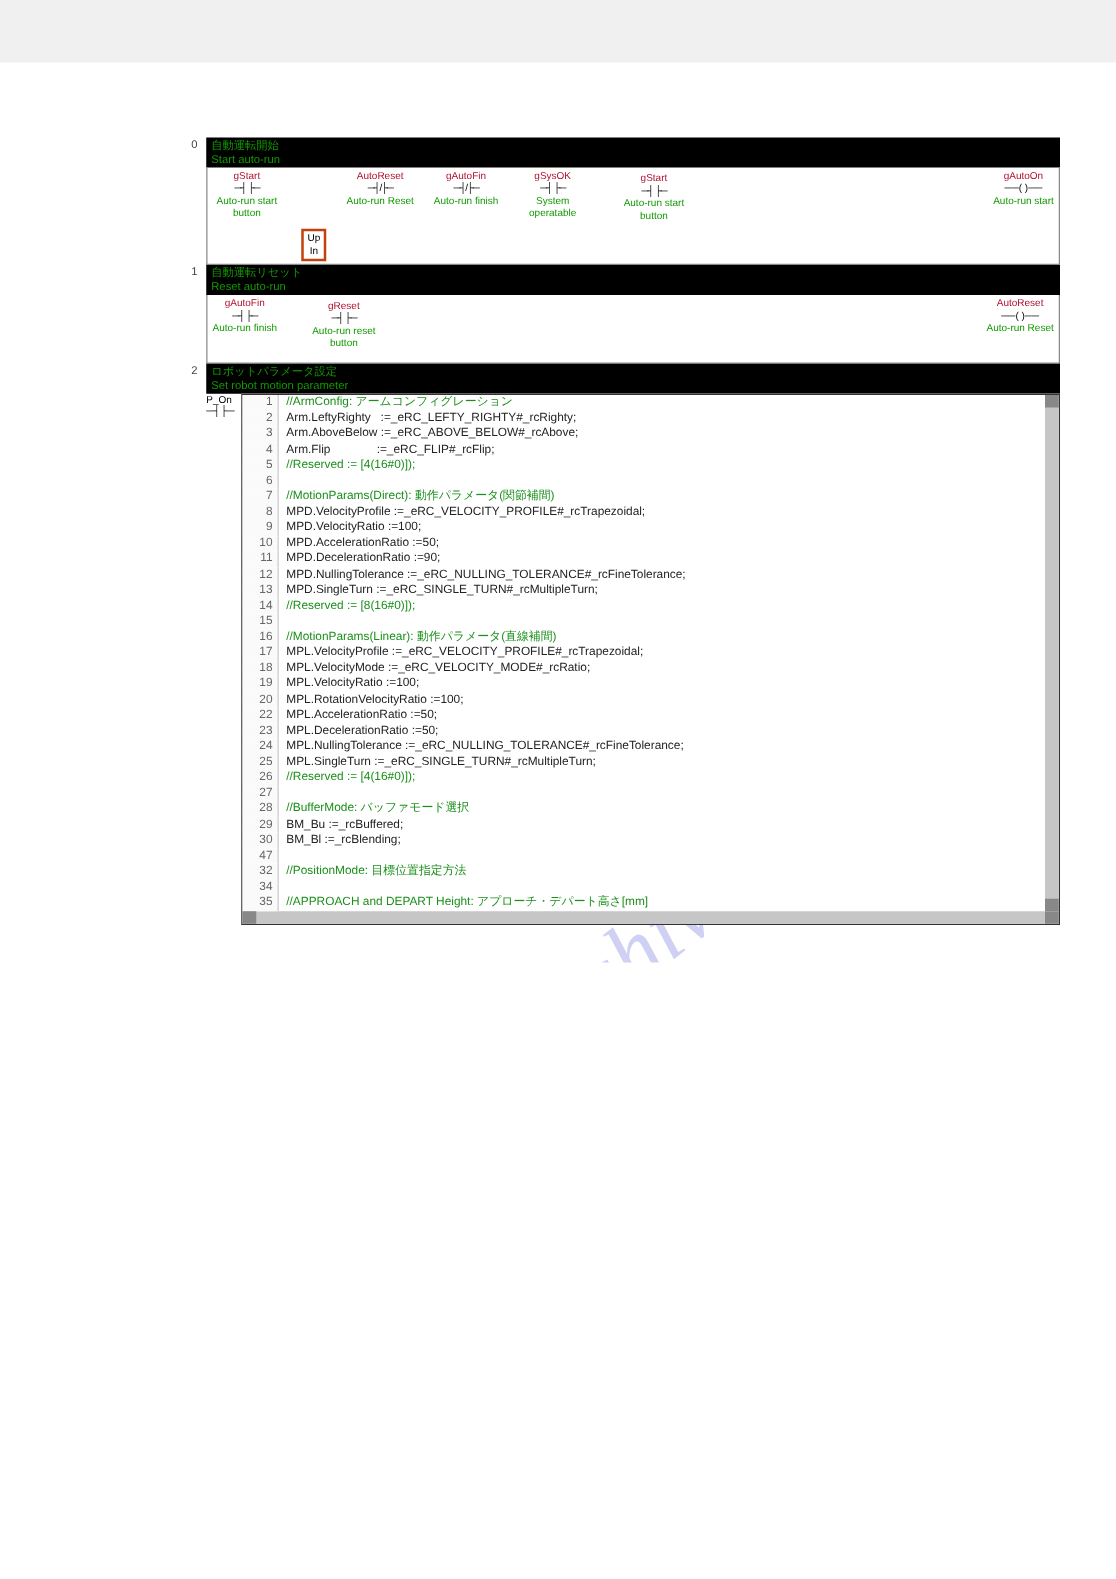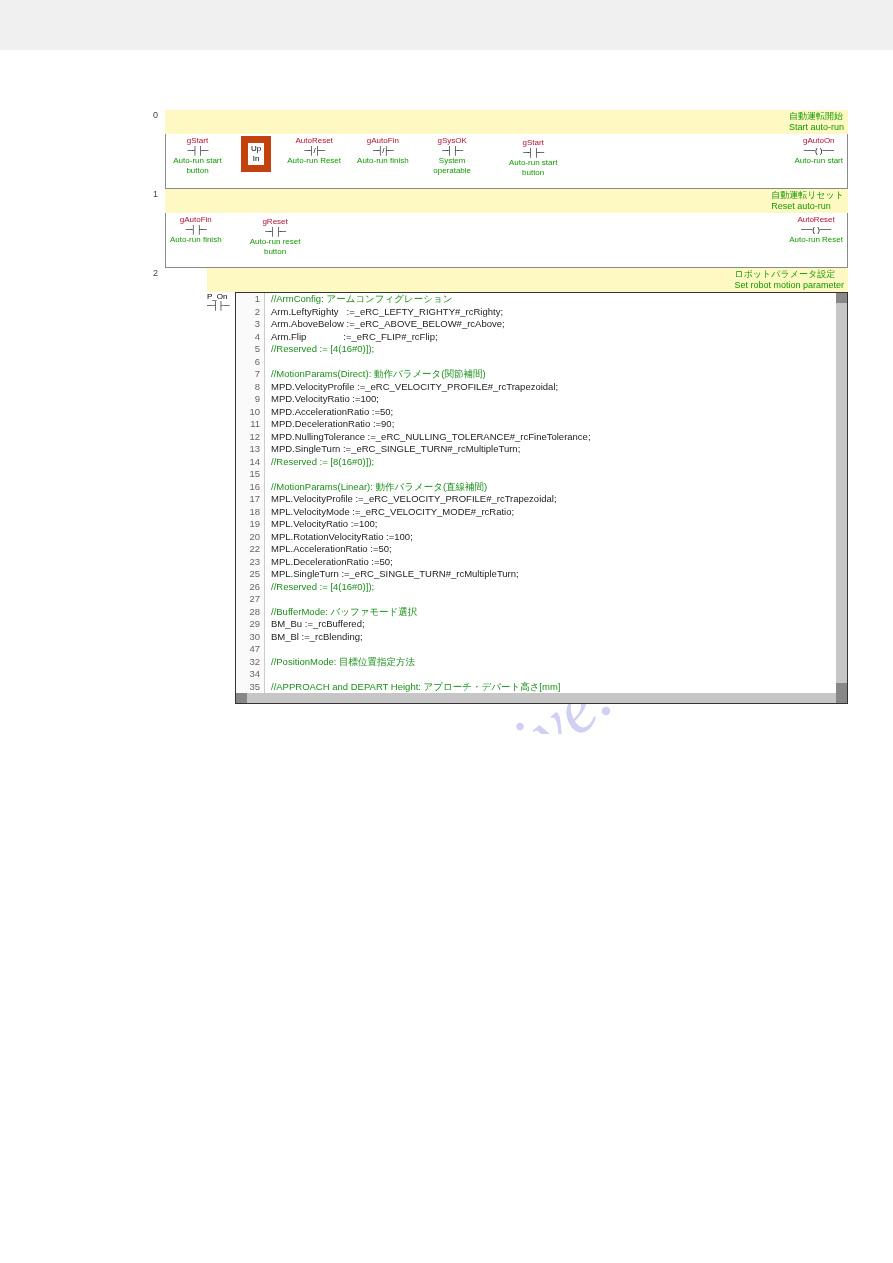--- a/index.html
+++ b/index.html
@@ -12,26 +12,25 @@
     background: #f0f0f0;
     height: 50px;
   }
   .content {
     padding: 60px 45px 30px 45px;
   }
   .diagram-wrap {
     padding-left: 108px;
   }
   .rung-hdr {
-    background: #fef9c3;
+    background: #000000;
     font-size: 9px;
     line-height: 11px;
     padding: 1px 4px;
     display: flex;
-    justify-content: flex-end;
   }
   .rung-hdr .jp { color: #119900; }
   .rung-hdr .en { color: #119900; }
   .rung-num {
     display: inline-block;
     width: 12px;
     font-size: 9px;
     color: #444;
   }
   .rung-stack {
@@ -56,24 +55,25 @@
   .elem {
     text-align: center;
     font-size: 8px;
     line-height: 10px;
   }
   .elem .var { color: #b01030; }
   .elem .coil-var { color: #b01030; }
   .elem .desc { color: #119900; display:block; max-width:55px; }
   .coil-col .desc { color:#119900; }
   .fb-box {
-    border: 7px solid #c2410c;
+    border: 2px solid #c2410c;
     padding: 1px 3px;
     font-size: 8px;
     display: inline-block;
+    margin-top: 47px;
   }
   .contact-sym { letter-spacing:-1px; }
 
   .code-frame-outer {
     border: 1px solid #333;
     background: #fff;
     position: relative;
   }
   .code-scroll-bot {
     height: 10px;
@@ -218,21 +218,21 @@
             <div class="elem coil-col">
               <div class="coil-var">AutoReset</div>
               <div>──( )──</div>
               <span class="desc">Auto-run Reset</span>
             </div>
           </div>
         </div>
       </div>
       <div class="rung-stack">
         <span class="rung-num">2</span>
-        <div style="flex: 1 1 0%; margin-left: 42px;">
+        <div style="flex: 1 1 0%;">
           <div class="rung-hdr">
             <div><span class="jp">ロボットパラメータ設定</span><br><span class="en">Set robot motion parameter</span></div>
           </div>
           <div style="display: flex;">
             <div style="width: 28px; font-size: 8px;">
               <div class="p-on">P_On</div>
               <div style="font-size: 8px;">─┤├─</div>
             </div>
             <div class="code-frame-outer" style="flex: 1 1 0%;">
               <div style="padding-right: 11px;">
@@ -318,20 +318,24 @@
                 </div>
                 <div class="code-row">
                   <div class="ln">22</div>
                   <div class="ct"><span class="ident">MPL.AccelerationRatio :=50;</span></div>
                 </div>
                 <div class="code-row">
                   <div class="ln">23</div>
                   <div class="ct"><span class="ident">MPL.DecelerationRatio :=50;</span></div>
                 </div>
                 <div class="code-row">
+                  <div class="ln">24</div>
+                  <div class="ct"><span class="ident">MPL.NullingTolerance :=_eRC_NULLING_TOLERANCE#_rcFineTolerance;</span></div>
+                </div>
+                <div class="code-row">
                   <div class="ln">25</div>
                   <div class="ct"><span class="ident">MPL.SingleTurn :=_eRC_SINGLE_TURN#_rcMultipleTurn;</span></div>
                 </div>
                 <div class="code-row">
                   <div class="ln">26</div>
                   <div class="ct"><span class="comment">//Reserved := [4(16#0)]);</span></div>
                 </div>
                 <div class="code-row">
                   <div class="ln">27</div>
                   <div class="ct"><span class="ident"></span></div>

